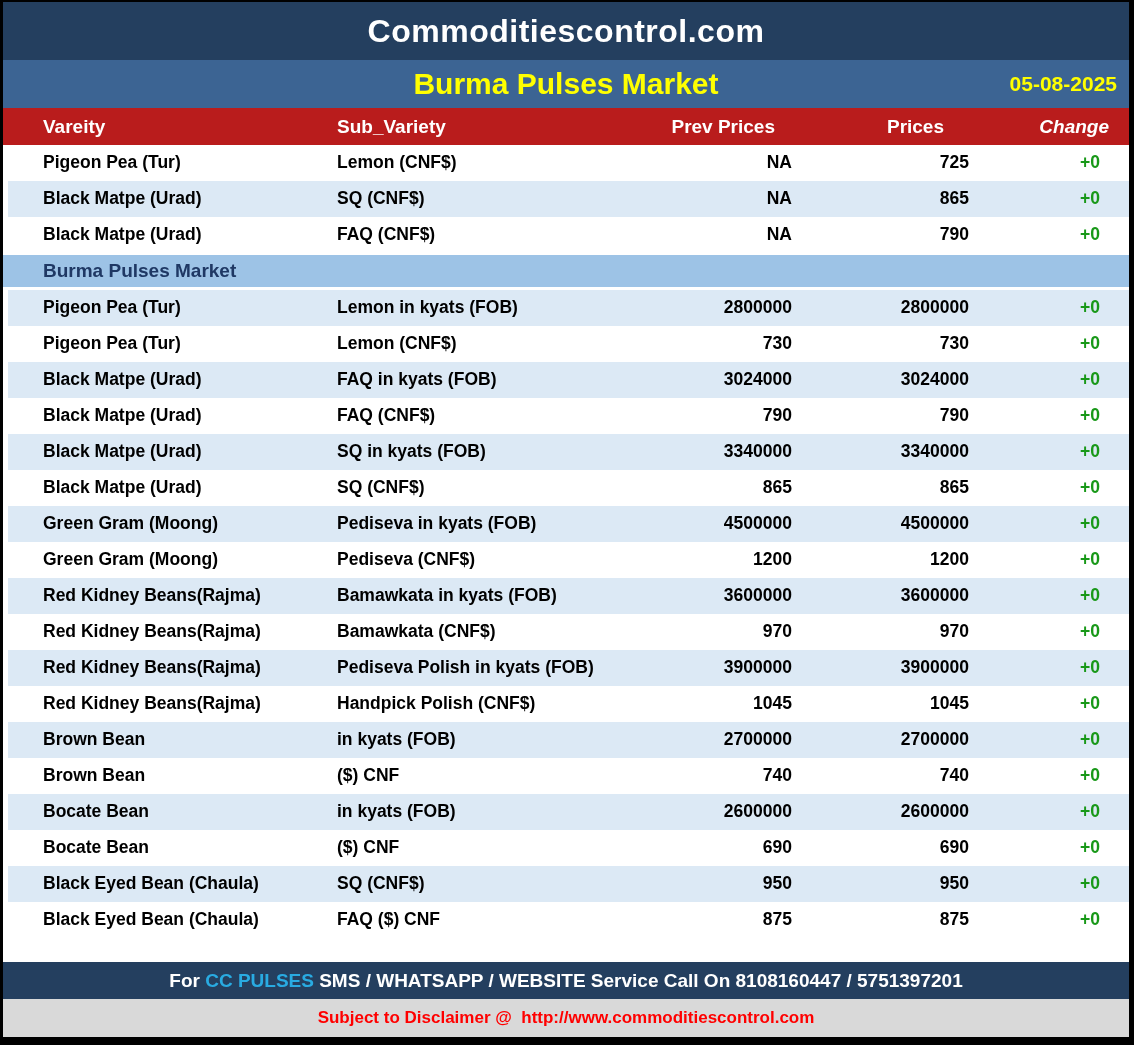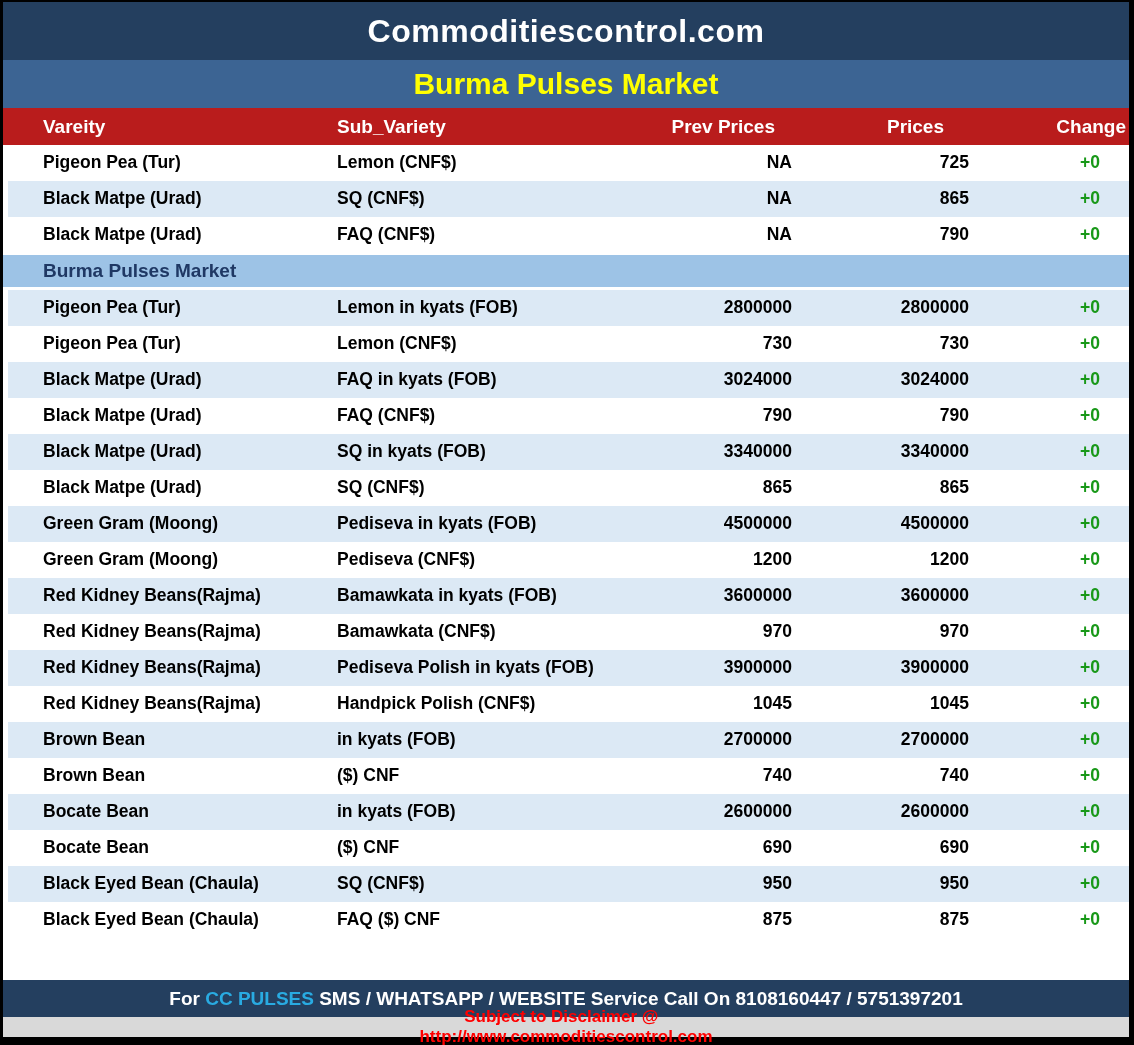--- a/index.html
+++ b/index.html
@@ -41,21 +41,21 @@
   }
   .colheader {
     height:37px; background:#b91c1c; color:#ffffff;
     font-size:19px; font-weight:bold;
   }
   .colheader .cell { display:flex; align-items:center; }
   .h1 { padding-left:40px; }
   .h2 { }
   .h3 { justify-content:flex-end; padding-right:26px; }
   .h4 { justify-content:flex-end; padding-right:18px; }
-  .h5 { justify-content:flex-end; padding-right:3px; }
+  .h5 { justify-content:flex-end; padding-right:20px;font-style:italic; }
 
   .tbody { flex:1; display:flex; flex-direction:column; }
 
   .section-row {
     height:37px; background:#9dc3e6;
     border-top:2px solid #ffffff; border-bottom:3px solid #ffffff;
     display:flex; align-items:center;
   }
   .section-title {
     padding-left:40px; color:#1f3864; font-size:19px; font-weight:bold;
@@ -74,38 +74,39 @@
   .c5 { justify-content:flex-end; padding-right:29px; color:#189818; }
 
   
   .footer-navy {
     height:37px; background:#243f5f;
     display:flex; align-items:center; justify-content:center;
     color:#ffffff; font-size:19px; font-weight:bold; white-space:pre;
   }
   .brand-cyan { color:#29abe2; white-space:pre; }
   .footer-gray {
-    height:20px; background:#d9d9d9;
-    display:flex; align-items:center; justify-content:center;
-    color:#ff0000; font-size:17px; font-weight:bold; white-space:pre;flex-direction:column;
+    height:38px; background:#d9d9d9;
+    display:flex; align-items:center; justify-content:center;
+    color:#ff0000; font-size:17px; font-weight:bold; white-space:pre;
   }
   .footer-gray .url { color:#ff0000; text-decoration:none; white-space:pre; }
 </style>
 </head>
 <body>
 
 <div class="page">
   <div class="frame">
 
     <div class="topbar">
       <div class="site-title">Commoditiescontrol.com</div>
     </div>
 
     <div class="titlebar">
       <div class="report-title">Burma Pulses Market</div>
+      <div class="report-date">05-08-2025</div>
     </div>
 
     <div class="colheader grid5">
       <div class="cell h1">Vareity</div>
       <div class="cell h2">Sub_Variety</div>
       <div class="cell h4">Prev Prices</div>
       <div class="cell h3">Prices</div>
       <div class="cell h5">Change</div>
     </div>
 

